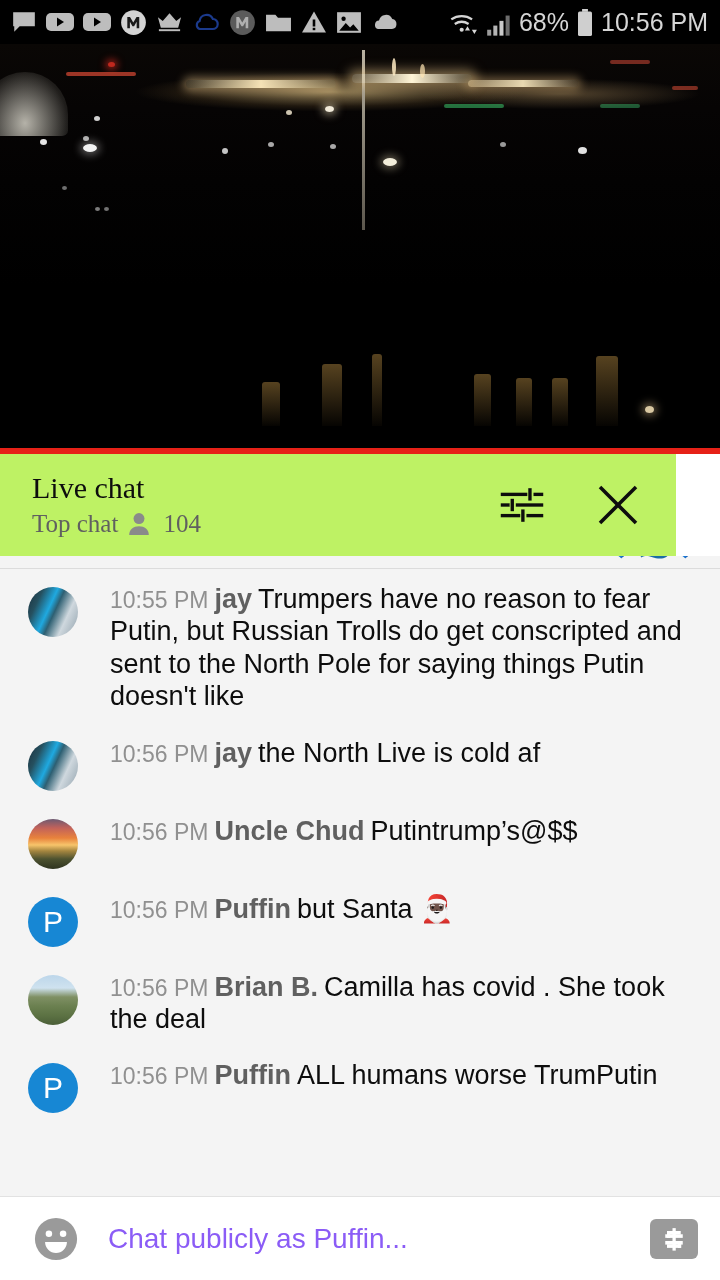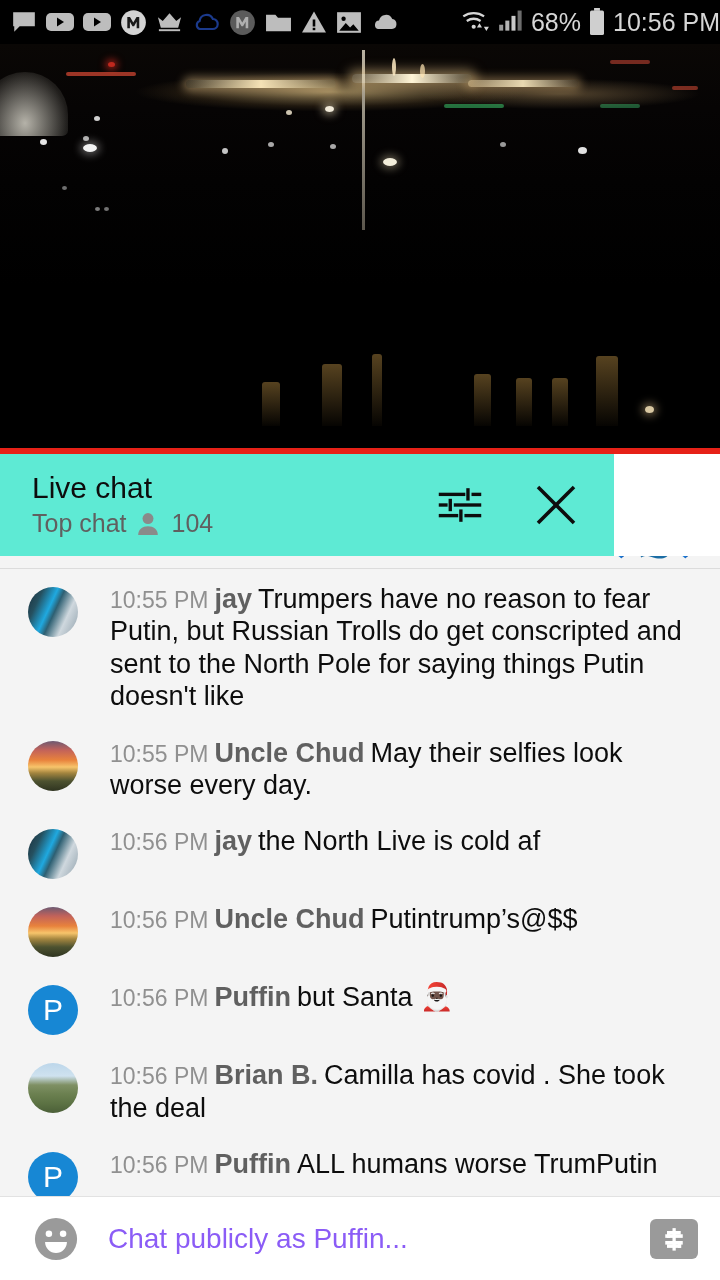--- a/index.html
+++ b/index.html
@@ -11,21 +11,21 @@
   }
   #app { position:relative; width:720px; height:1280px; }
 
   
   .statusbar {
     position:absolute; top:0; left:0; width:720px; height:44px;
     background:#000; color:#cfcfcf;
     display:flex; align-items:center;
   }
   .sb-left { display:flex; align-items:center; gap:9px; padding-left:11px; }
-  .sb-right { display:flex; align-items:flex-start; gap:7px; margin-left:auto; }
+  .sb-right { display:flex; align-items:flex-end; gap:7px; margin-left:auto; padding-right:12px; }
   .sb-icon { display:block; }
   .sb-text { font-size:25px; color:#d6d6d6; letter-spacing:0px; }
   .sb-pct { font-size:25px; color:#d6d6d6; }
 
   
   .video {
     position:absolute; top:44px; left:0; width:720px; height:404px;
     background:#000; overflow:hidden;
   }
   .sky {
@@ -51,22 +51,22 @@
     background:radial-gradient(ellipse at 50% 80%, rgba(225,222,210,.80), rgba(120,118,110,.22) 70%, transparent 100%);
     border-radius:44px 44px 6px 6px;
   }
   .progressbar {
     position:absolute; left:0; top:448px; width:720px; height:6px; background:#c9140f;
   }
   .progressbar .played { height:6px; width:100%; background:#e62117; }
 
   
   .chat-header {
-    position:absolute; top:454px; left:0; width:614px; height:102px;
-    background:#5eead4; display:flex; align-items:center; padding:0 22px 0 32px;
+    position:absolute; top:454px; left:0; width:676px; height:102px;
+    background:#bef264; display:flex; align-items:center; padding:0 22px 0 32px;font-family:Liberation Serif, serif;
   }
   .ch-titles { display:flex; flex-direction:column; gap:6px; }
   .ch-title { font-size:30px; color:#0d0d0d; font-weight:400; line-height:1.05; }
   .ch-sub { display:flex; align-items:center; gap:10px; }
   .ch-subtext { font-size:25px; color:#606060; }
   .ch-viewers { display:flex; align-items:center; gap:13px; }
   .ch-count { font-size:25px; color:#606060; }
   .ch-actions { margin-left:auto; display:flex; align-items:center; gap:44px; padding-right:10px; }
   .ch-btn { width:52px; height:52px; display:flex; align-items:center; justify-content:center; cursor:pointer; }
 
@@ -291,26 +291,20 @@
     <div class="divider"></div>
     <div id="messages">
         <div class="msg">
           <div class="avatar">
             <div class="av-city"></div>
           </div>
           <div class="msg-body"><span class="time">10:55 PM</span><span class="author">jay</span><span class="text">Trumpers have no reason to fear Putin, but Russian Trolls do get conscripted and sent to the North Pole for saying things Putin doesn't like</span></div>
         </div>
         <div class="msg">
           <div class="avatar">
-            <div class="av-sunset"></div>
-          </div>
-          <div class="msg-body"><span class="time">10:55 PM</span><span class="author">Uncle Chud</span><span class="text">May their selfies look worse every day.</span></div>
-        </div>
-        <div class="msg">
-          <div class="avatar">
             <div class="av-city"></div>
           </div>
           <div class="msg-body"><span class="time">10:56 PM</span><span class="author">jay</span><span class="text">the North Live is cold af</span></div>
         </div>
         <div class="msg">
           <div class="avatar">
             <div class="av-sunset"></div>
           </div>
           <div class="msg-body"><span class="time">10:56 PM</span><span class="author">Uncle Chud</span><span class="text">Putintrump’s@$$</span></div>
         </div>

